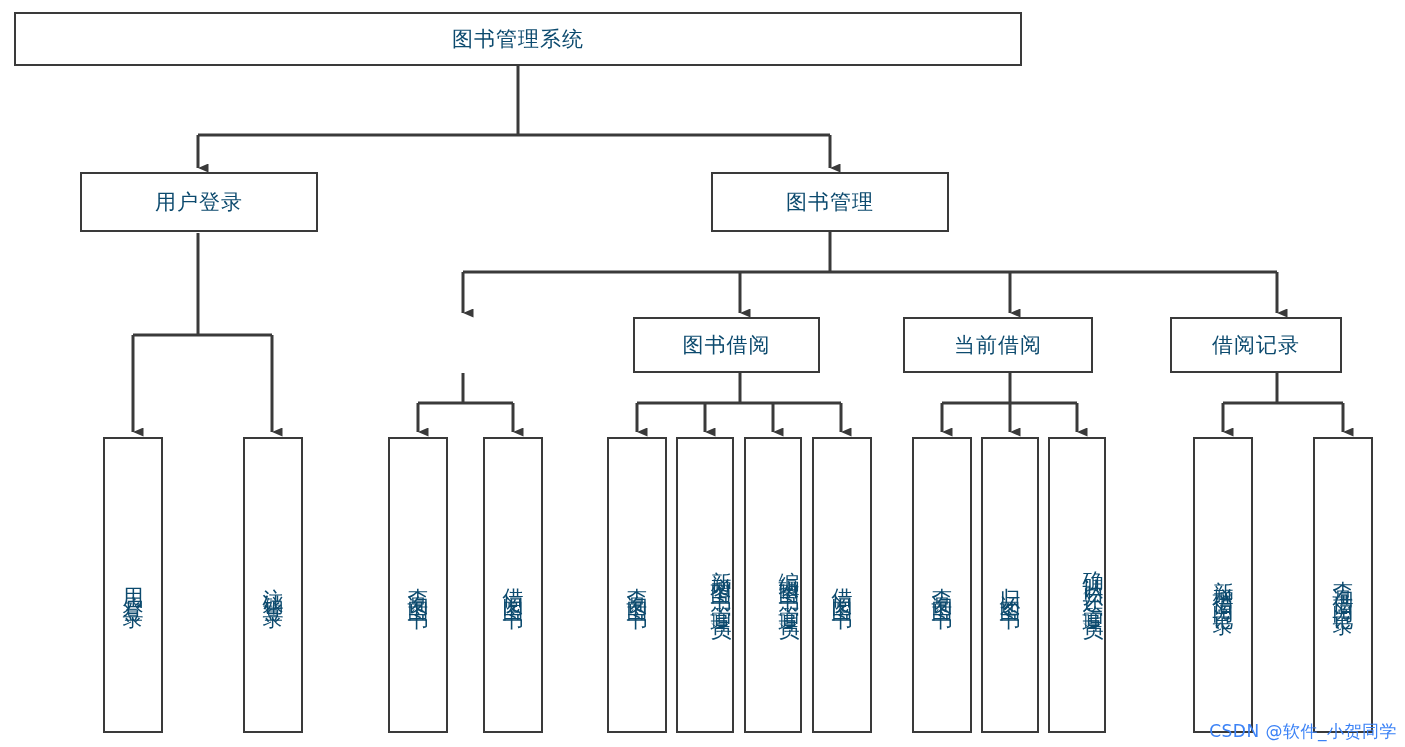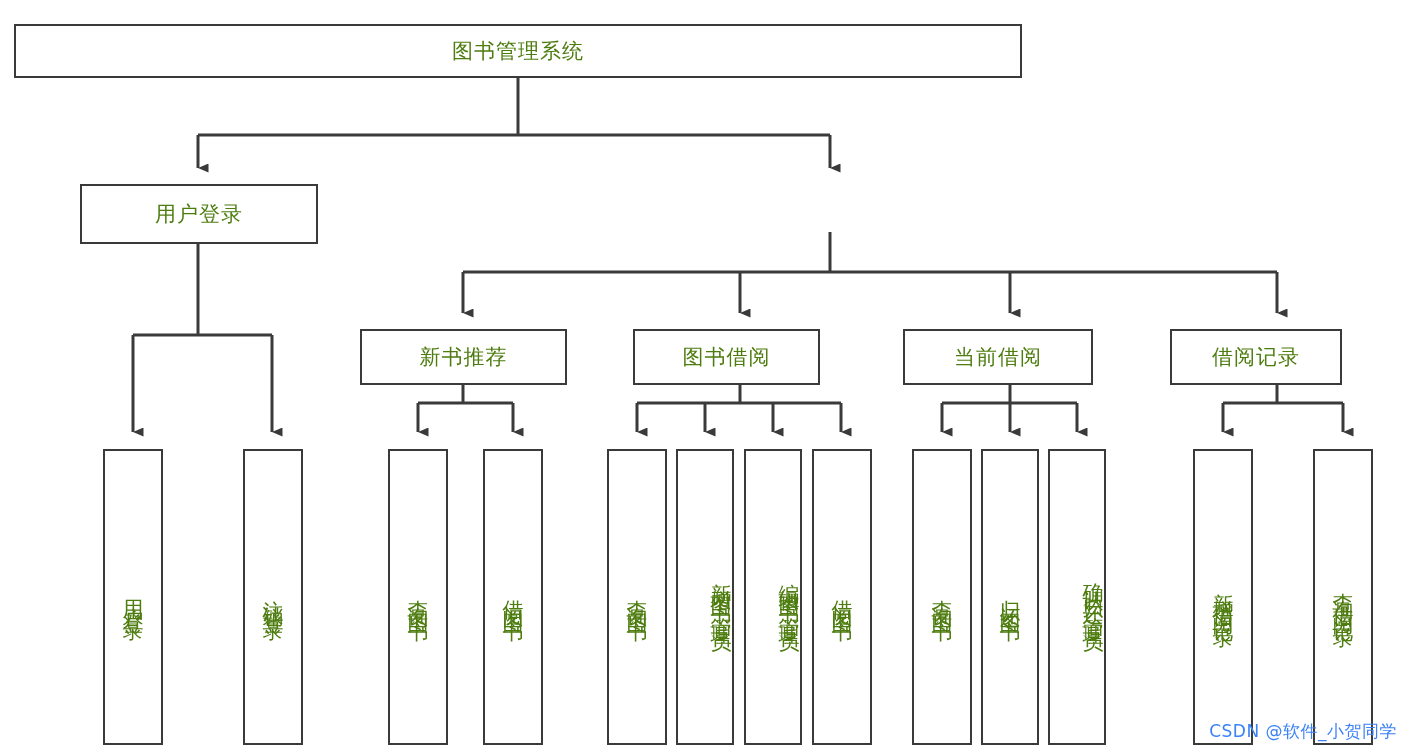--- a/index.html
+++ b/index.html
@@ -1,20 +1,20 @@
 <!DOCTYPE html>
 <html><head>
 <meta charset="utf-8">
 <style>
   html,body{margin:0;padding:0;background:#ffffff;}
   body{font-family:"DejaVu Sans","Liberation Sans",sans-serif;}
   #canvas{position:relative;width:1405px;height:747px;background:#ffffff;overflow:hidden;}
   svg.wires{position:absolute;left:0;top:0;width:1405px;height:747px;pointer-events:none;}
   .node{position:absolute;box-sizing:border-box;border:2.5px solid #3a3a3a;background:#ffffff;
-        display:flex;align-items:center;justify-content:center;color:#4d7c0f;margin-top:12px;}
+        display:flex;align-items:center;justify-content:center;color:#0c4a6e;}
   .node.horiz{font-size:21px;line-height:1;letter-spacing:1px;}
   .node.vert{writing-mode:vertical-rl;text-orientation:upright;font-size:21px;
              letter-spacing:7px;line-height:1.05;padding-top:6px;padding-bottom:6px;
              align-items:center;justify-content:center;white-space:nowrap;}
   .node.vert.toptext{align-items:flex-start;justify-content:center;}
   #watermark{position:absolute;right:8px;bottom:4px;font-size:17px;color:#3b82f6;
              letter-spacing:0.5px;white-space:nowrap;}
 </style>
 </head>
 <body>
@@ -67,22 +67,22 @@
       <path d="M1277,373 L1277,403"></path>
       <path d="M1223,403 L1343,403"></path>
       <path d="M1223,403 L1223,432" marker-end="url(#ar)"></path>
       <path d="M1343,403 L1343,432" marker-end="url(#ar)"></path>
     </g>
   </svg>
 
   <div class="node horiz" style="left:14px;top:12px;width:1008px;height:54px;">图书管理系统</div>
 
   <div class="node horiz" style="left:80px;top:172px;width:238px;height:60px;">用户登录</div>
+  <div class="node horiz" style="left:711px;top:172px;width:238px;height:60px;">图书管理</div>
 
-  <div class="node horiz" style="left:360px;top:317px;width:207px;height:56px;">新书推荐</div>
   <div class="node horiz" style="left:633px;top:317px;width:187px;height:56px;">图书借阅</div>
   <div class="node horiz" style="left:903px;top:317px;width:190px;height:56px;">当前借阅</div>
   <div class="node horiz" style="left:1170px;top:317px;width:172px;height:56px;">借阅记录</div>
 
   <div class="node vert" style="left:103px;top:437px;width:60px;height:296px;">用户登录</div>
   <div class="node vert" style="left:243px;top:437px;width:60px;height:296px;">注销登录</div>
 
   <div class="node vert" style="left:388px;top:437px;width:60px;height:296px;">查询图书</div>
   <div class="node vert" style="left:483px;top:437px;width:60px;height:296px;">借阅图书</div>
 

